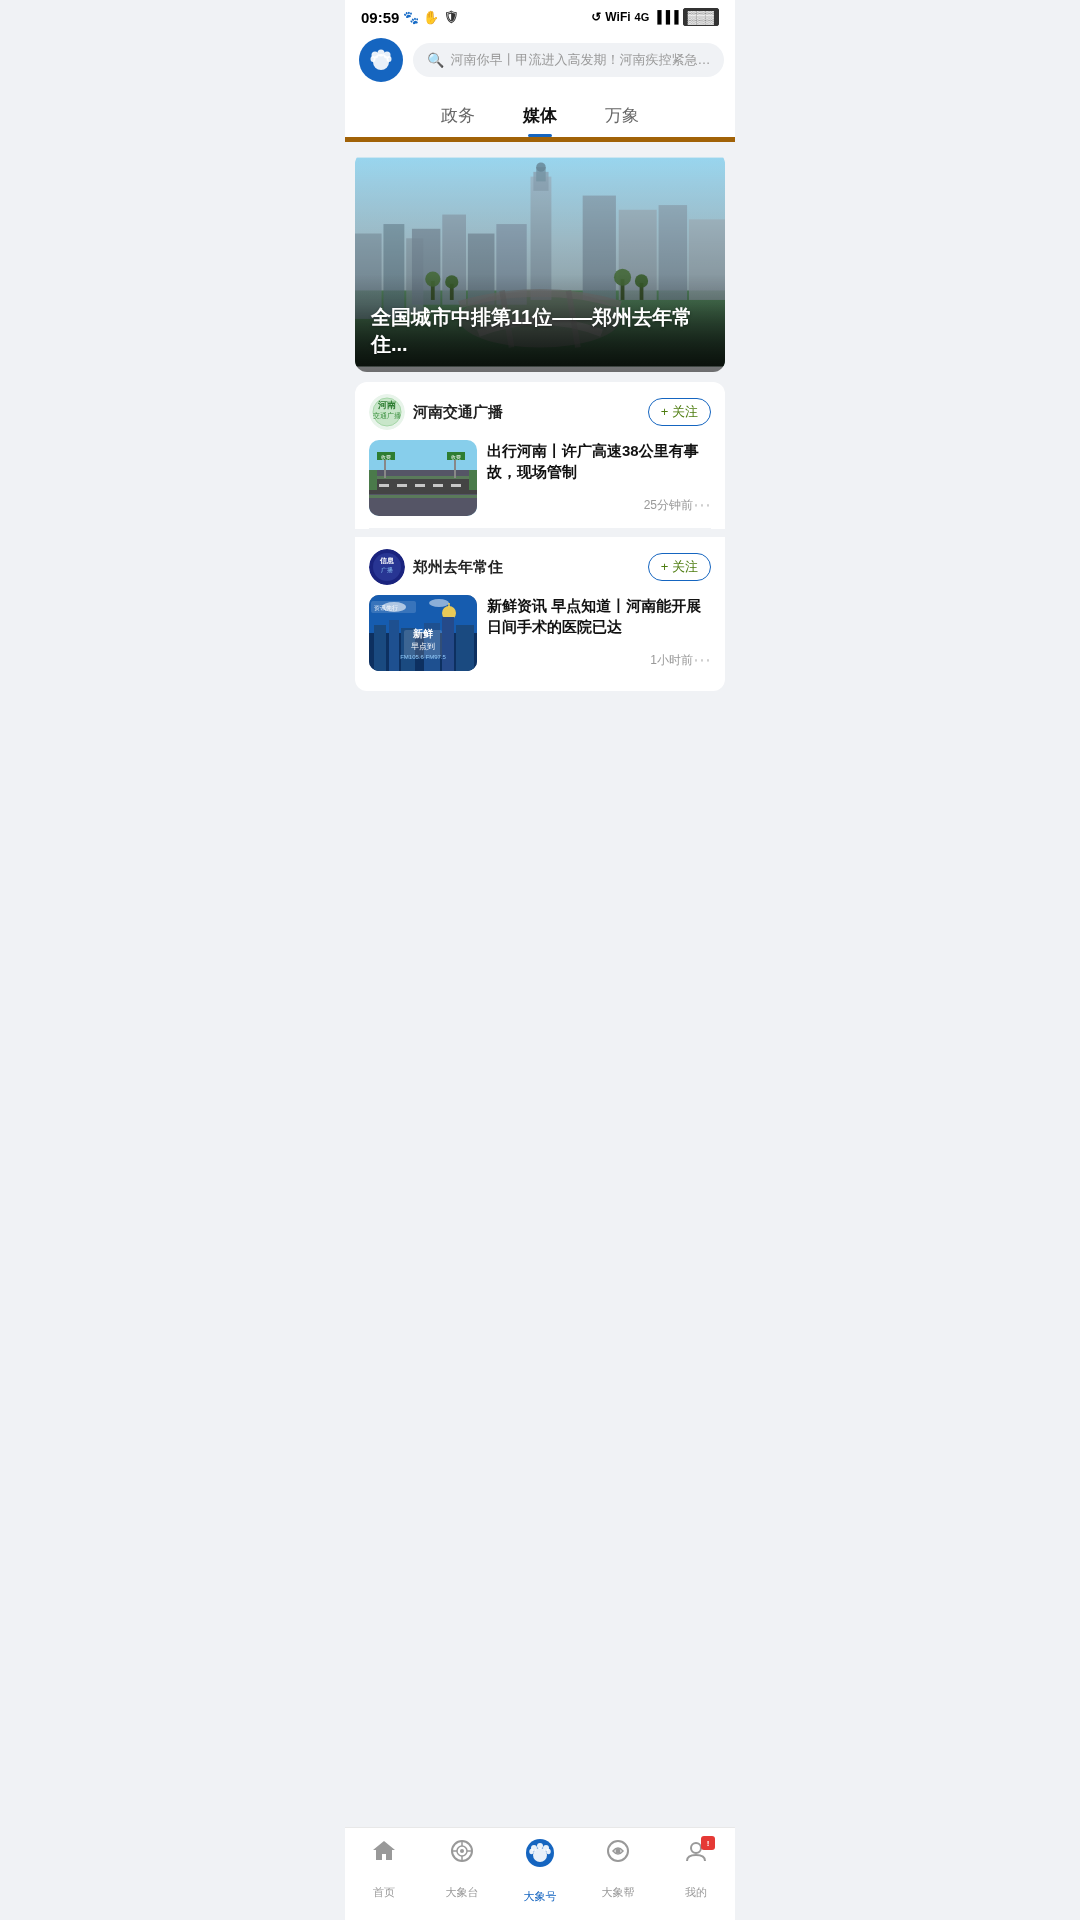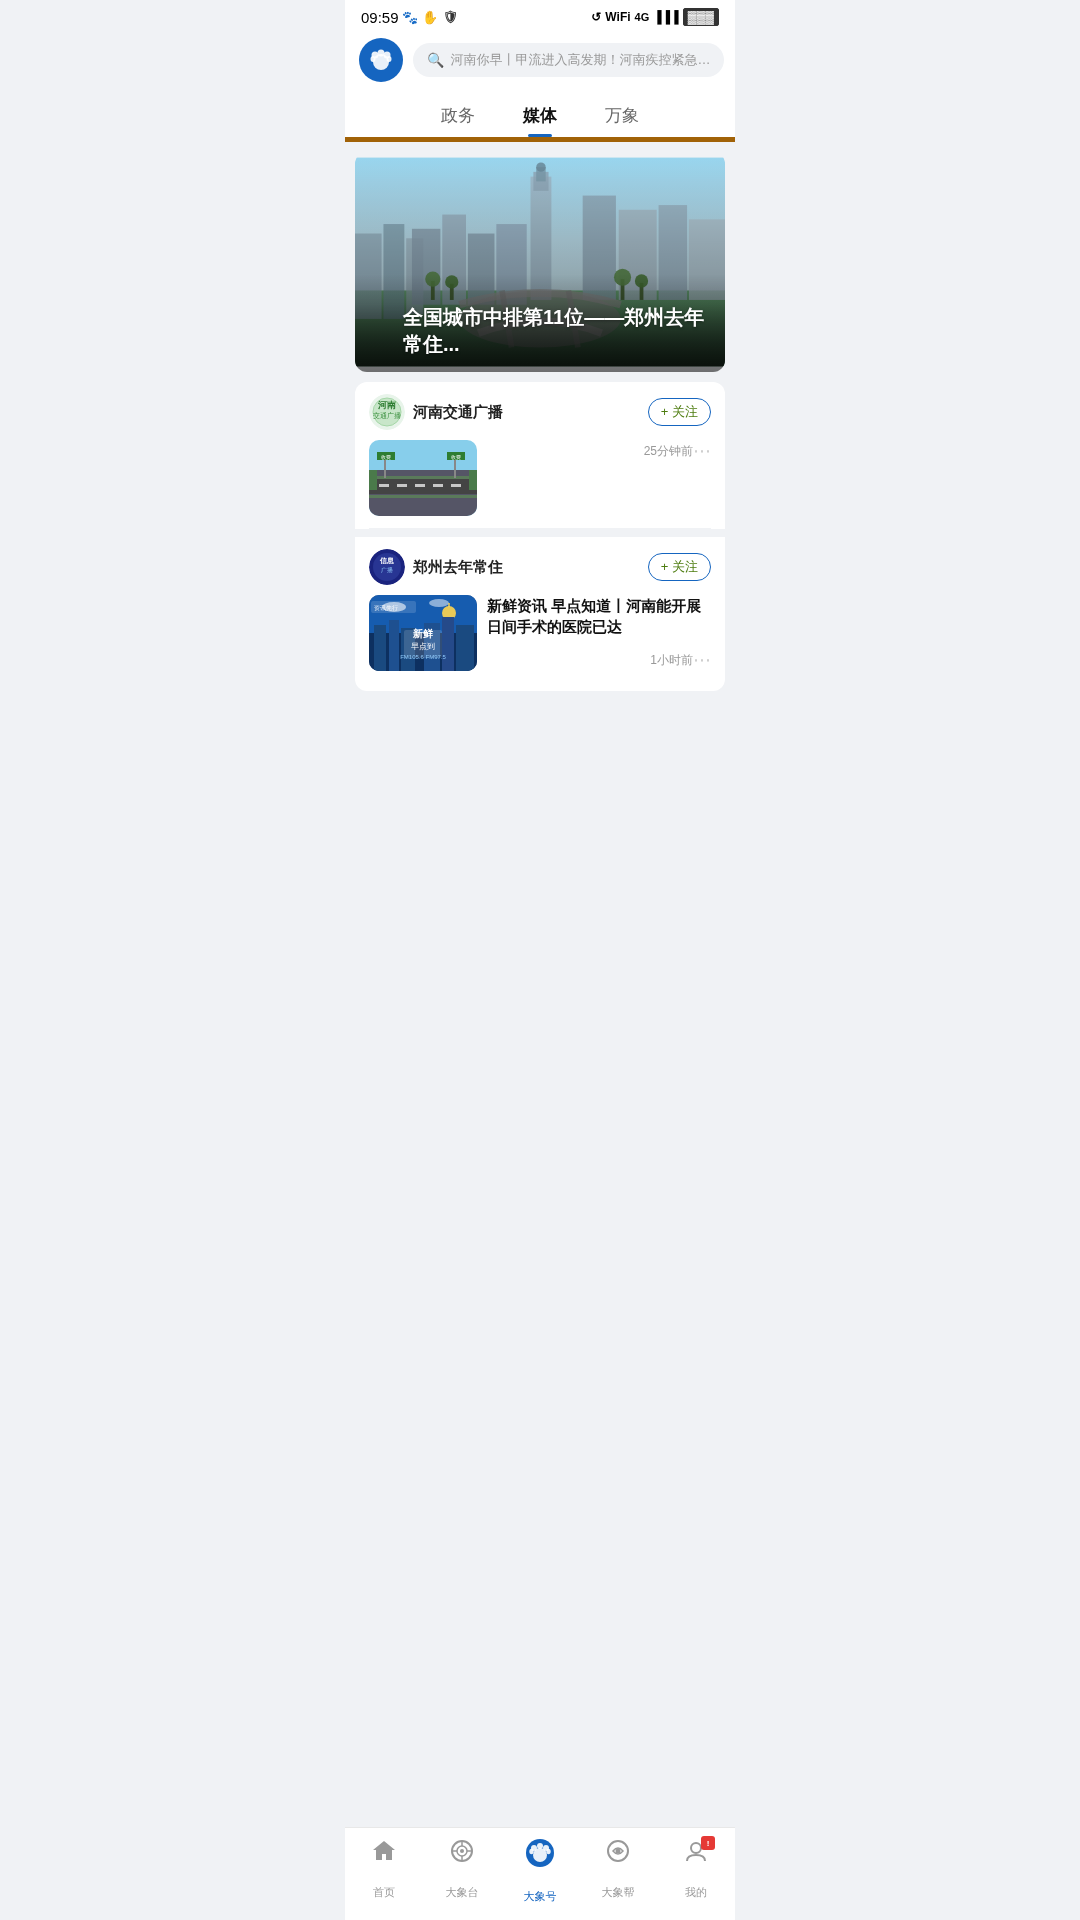--- a/index.html
+++ b/index.html
@@ -19,21 +19,21 @@
       background: #fff;
       display: flex;
       justify-content: space-between;
       align-items: center;
       padding: 8px 16px 4px;
       font-size: 13px;
       font-weight: 600;
     }
     .status-left { display: flex; align-items: center; gap: 4px; }
     .status-right { display: flex; align-items: center; gap: 4px; }
-    .status-time { font-weight: 400; font-size: 15px; }
+    .status-time { font-weight: 700; font-size: 15px; }
 
     
     .header {
       background: #fff;
       padding: 8px 14px 10px;
       display: flex;
       align-items: center;
       gap: 10px;
     }
     .logo {
@@ -105,21 +105,20 @@
       left: 0;
       right: 0;
       padding: 30px 16px 14px;
       background: linear-gradient(transparent, rgba(0,0,0,0.55));
     }
     .hero-title {
       color: #fff;
       font-size: 20px;
       font-weight: 700;
       text-shadow: 0 1px 3px rgba(0,0,0,0.4);
-      margin-left: 32px;
     }
 
     
     .hero-svg {
       position: absolute;
       top: 0; left: 0;
       width: 100%; height: 100%;
     }
 
     
@@ -409,20 +408,21 @@
             <text x="17" y="19" text-anchor="middle" font-size="5" fill="white">收费</text>
             <rect x="85" y="15" width="2" height="23" fill="#888"></rect>
             <rect x="78" y="12" width="18" height="8" fill="#2e7d32"></rect>
             <text x="87" y="19" text-anchor="middle" font-size="5" fill="white">收费</text>
 
             <rect x="0" y="30" width="8" height="20" fill="#4a7a4a"></rect>
             <rect x="100" y="30" width="8" height="20" fill="#4a7a4a"></rect>
           </svg>
         </div>
         <div class="news-content">
+          <div class="news-title">出行河南丨许广高速38公里有事故，现场管制</div>
           <div class="news-meta">
             <span class="news-time">25分钟前</span>
             <span class="more-btn">⋯</span>
           </div>
         </div>
       </div>
     </div>
 
     <div class="divider"></div>
 

